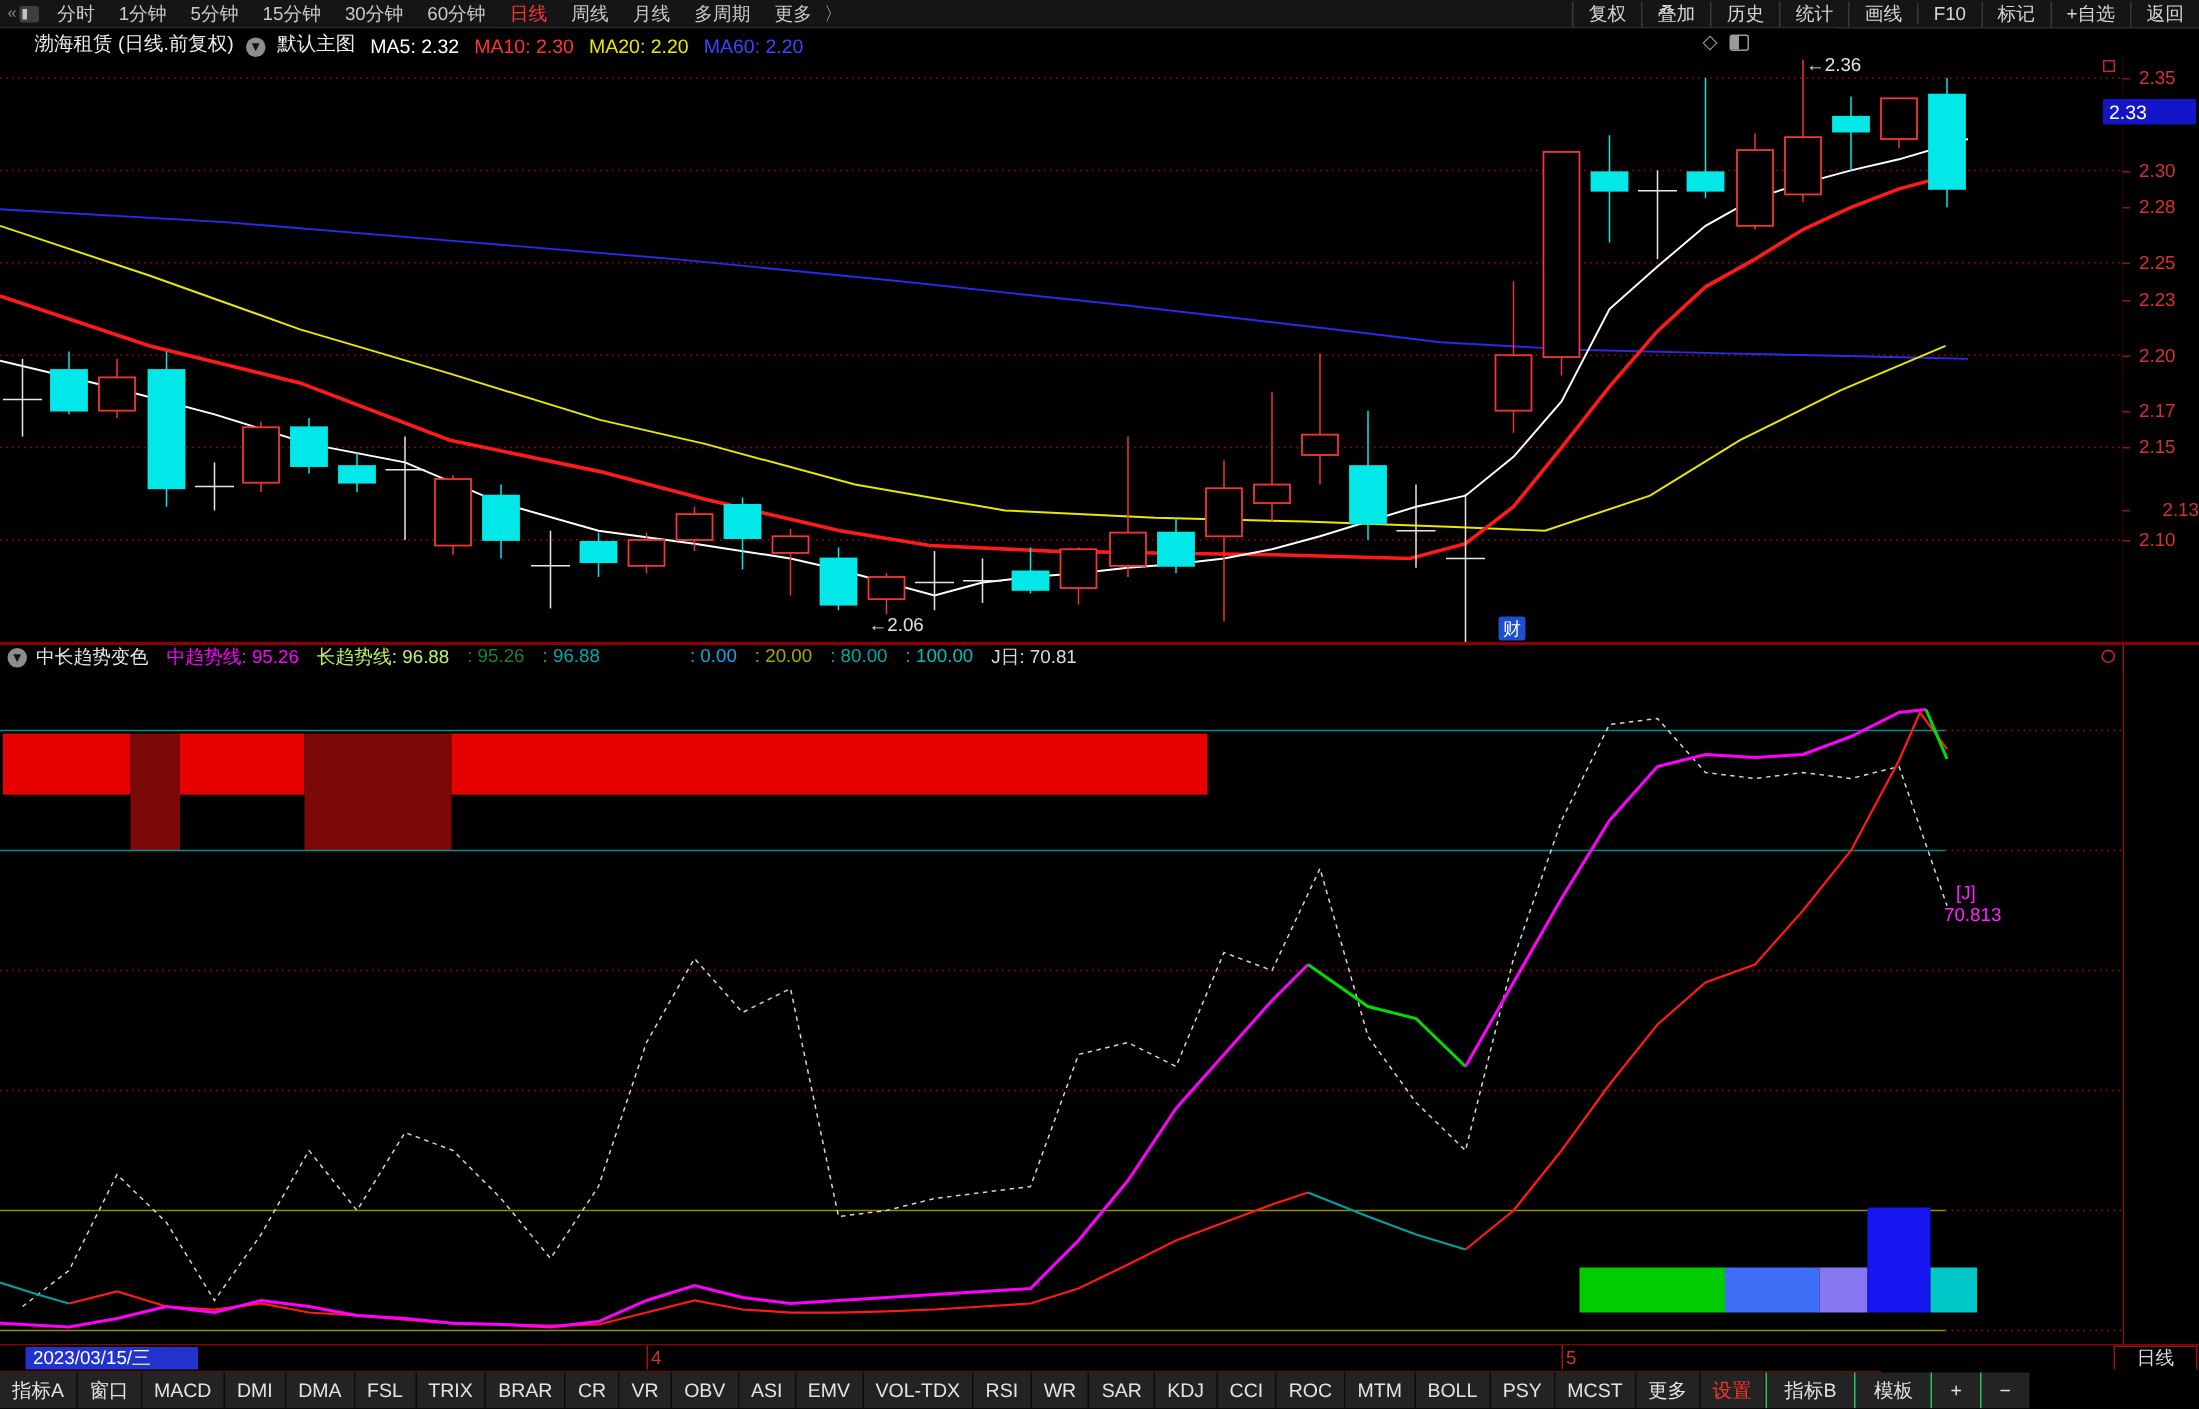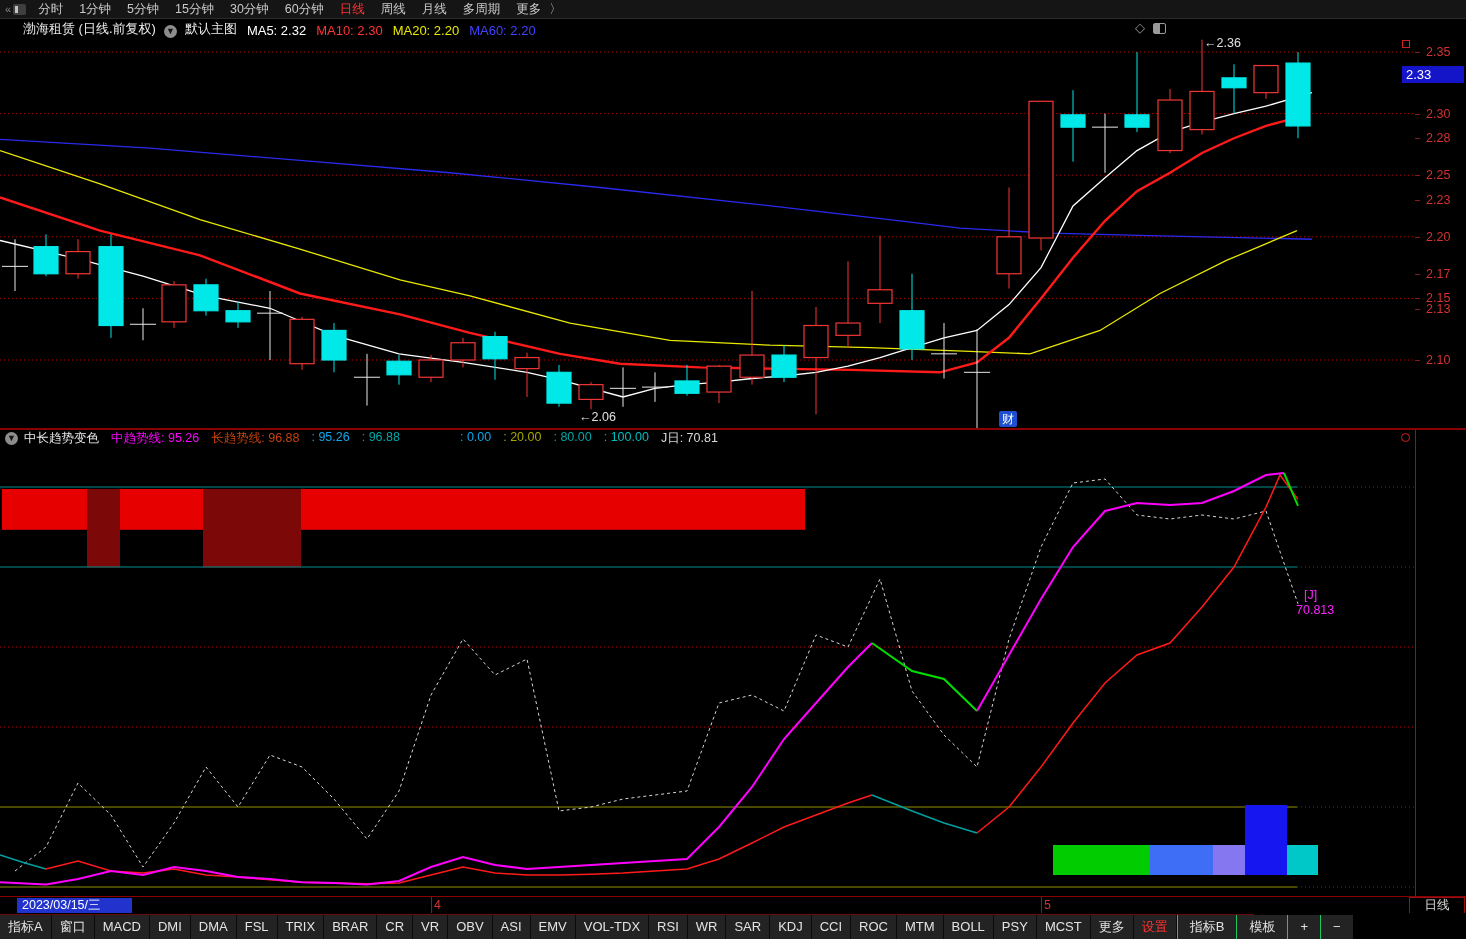--- a/index.html
+++ b/index.html
@@ -96,20 +96,31 @@
         <span class="menu-item">15分钟</span>
         <span class="menu-item">30分钟</span>
         <span class="menu-item">60分钟</span>
         <span class="menu-item active">日线</span>
         <span class="menu-item">周线</span>
         <span class="menu-item">月线</span>
         <span class="menu-item">多周期</span>
         <span class="menu-item">更多</span>
       </span>
     <span class="menu-chev">〉</span>
+    <span class="tools" id="tool-menu">
+        <span class="tool-item">复权</span>
+        <span class="tool-item">叠加</span>
+        <span class="tool-item">历史</span>
+        <span class="tool-item">统计</span>
+        <span class="tool-item">画线</span>
+        <span class="tool-item">F10</span>
+        <span class="tool-item">标记</span>
+        <span class="tool-item">+自选</span>
+        <span class="tool-item">返回</span>
+      </span>
   </div>
 
   <div class="titlebar">
     <span class="t">渤海租赁 (日线.前复权)</span>
     <span class="circle-icon">▼</span>
     <span class="t">默认主图</span>
     <span id="ma-values" style="display:flex;">
         <span class="ma-item" style="color: rgb(255, 255, 255);">MA5: 2.32</span>
         <span class="ma-item" style="color: rgb(255, 52, 52);">MA10: 2.30</span>
         <span class="ma-item" style="color: rgb(232, 232, 0);">MA20: 2.20</span>
@@ -269,34 +280,34 @@
   <div class="axis-col" id="price-axis">
       <div class="axis-label" style="top: 7px;">2.35</div>
       <div class="axis-label" style="top: 31.64px;">2.33</div>
       <div class="axis-label" style="top: 68.6px;">2.30</div>
       <div class="axis-label" style="top: 93.24px;">2.28</div>
       <div class="axis-label" style="top: 130.2px;">2.25</div>
       <div class="axis-label" style="top: 154.84px;">2.23</div>
       <div class="axis-label" style="top: 191.8px;">2.20</div>
       <div class="axis-label" style="top: 228.76px;">2.17</div>
       <div class="axis-label" style="top: 253.4px;">2.15</div>
-      <div class="axis-label" style="top: 264px;">2.13</div>
+      <div class="axis-label" style="top: 295px; text-align: right;">2.13</div>
       <div class="axis-label" style="top: 315px;">2.10</div>
     </div>
   <div class="price-chip">2.33</div>
 
   <div class="sep" style="top:428px;height:2px;"></div>
 
   <div class="ind-header">
     <span class="circle-icon" style="margin-left:5px;">▼</span>
     <span class="name">中长趋势变色</span>
     <span id="ind-values" style="display:flex;">
         <span class="ind-val" style="color: rgb(255, 0, 255);">中趋势线: 95.26</span>
-        <span class="ind-val" style="color: #c2410c;">长趋势线: 96.88</span>
-        <span class="ind-val" style="color: #0ea5e9;">: 95.26</span>
+        <span class="ind-val" style="color: #bef264;">长趋势线: 96.88</span>
+        <span class="ind-val" style="color: #15803d;">: 95.26</span>
         <span class="ind-val" style="color: rgb(0, 166, 166);">: 96.88</span>
         <span class="ind-val gap" style="color: #0ea5e9;">: 0.00</span>
         <span class="ind-val" style="color: rgb(166, 166, 0);">: 20.00</span>
         <span class="ind-val" style="color: rgb(0, 166, 166);">: 80.00</span>
         <span class="ind-val" style="color: rgb(0, 188, 188);">: 100.00</span>
         <span class="ind-val" style="color: rgb(216, 216, 216);">J日: 70.81</span>
       </span>
   </div>
   <div class="panel-ctl-ci"></div>
 

